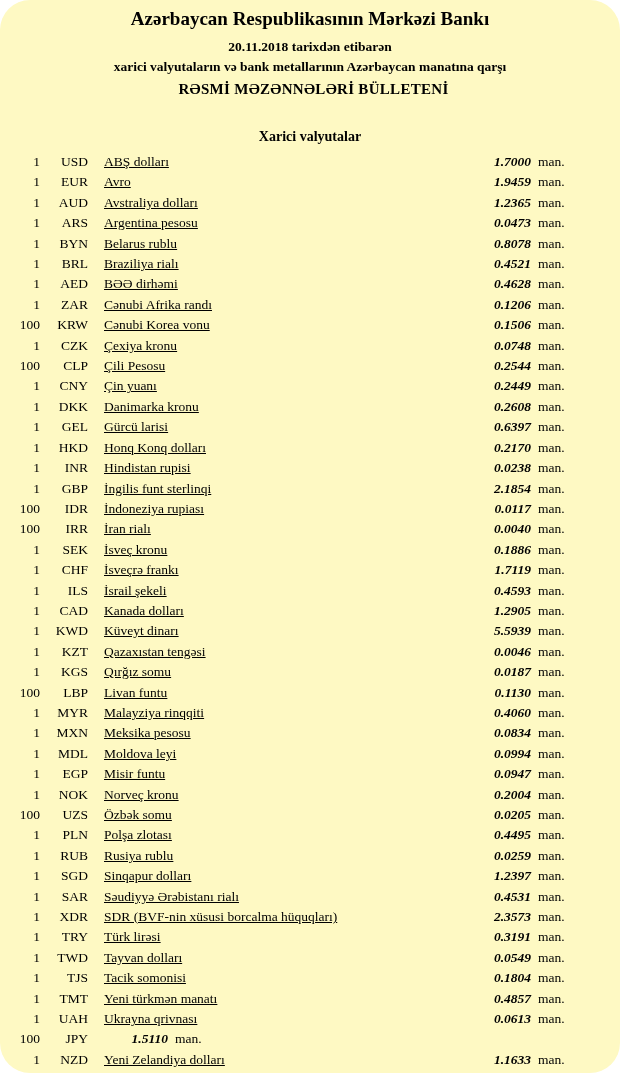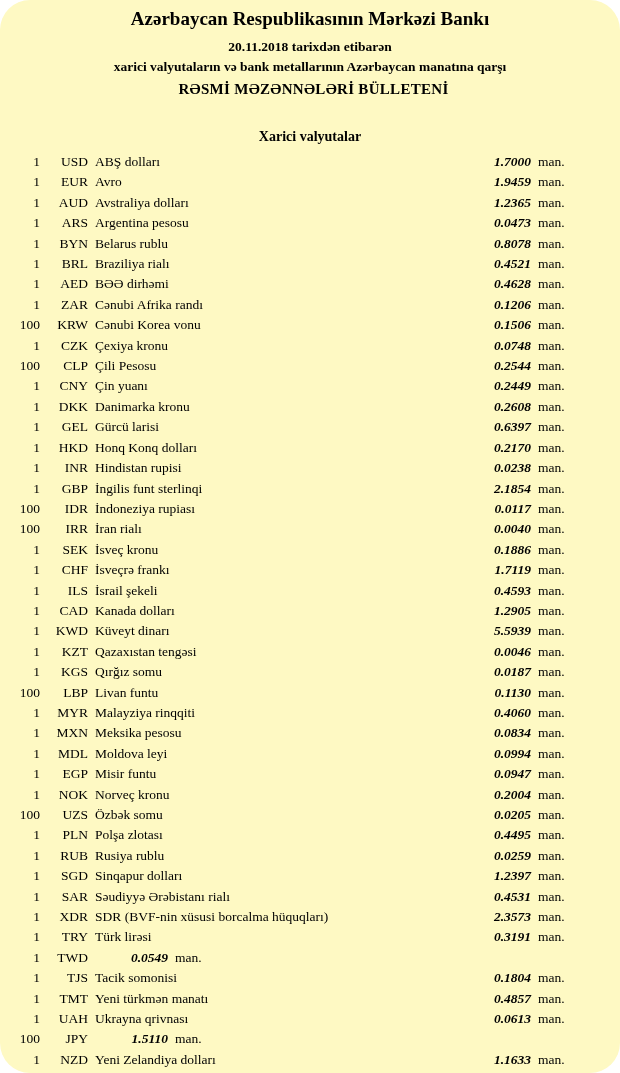--- a/index.html
+++ b/index.html
@@ -74,23 +74,24 @@
     flex: 0 0 auto;
   }
   .cell-code {
     width: 44px;
     margin-left: 4px;
     text-align: right;
     flex: 0 0 auto;
   }
   .cell-name {
     flex: 1 1 auto;
-    margin-left: 7px;
+    margin-left: 16px;
     text-align: left;
     overflow: hidden;
+    text-decoration: underline;
   }
   .cell-rate {
     width: 80px;
     text-align: right;
     font-weight: bold;
     font-style: italic;
     flex: 0 0 auto;
   }
   .cell-unit {
     width: 30px;
@@ -422,20 +423,21 @@
       <span class="cell-qty">1</span>
       <span class="cell-code">TRY</span>
       <span class="cell-name">Türk lirəsi</span>
       <span class="cell-rate">0.3191</span>
       <span class="cell-unit">man.</span>
     </div>
 
     <div class="row">
       <span class="cell-qty">1</span>
       <span class="cell-code">TWD</span>
+      <span class="cell-name">Tayvan dolları</span>
       <span class="cell-rate">0.0549</span>
       <span class="cell-unit">man.</span>
     </div>
 
     <div class="row">
       <span class="cell-qty">1</span>
       <span class="cell-code">TJS</span>
       <span class="cell-name">Tacik somonisi</span>
       <span class="cell-rate">0.1804</span>
       <span class="cell-unit">man.</span>

